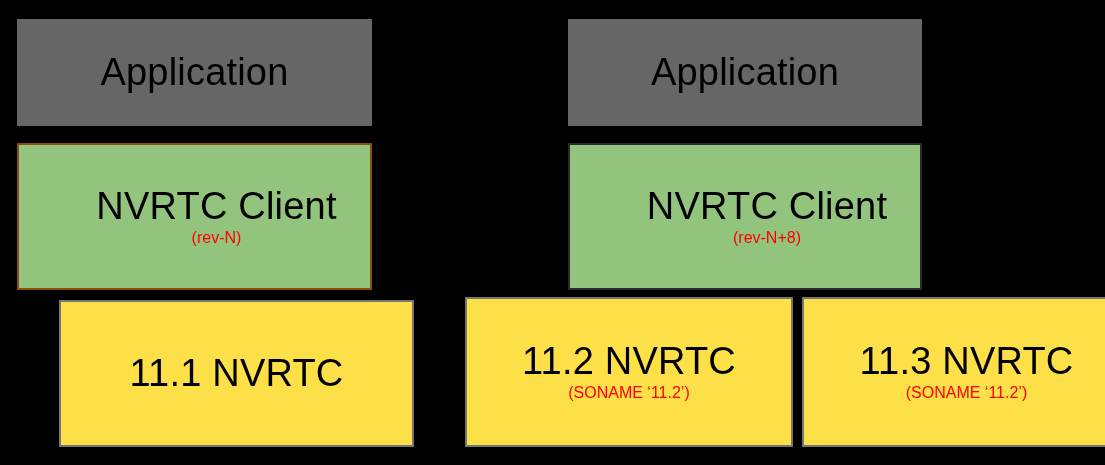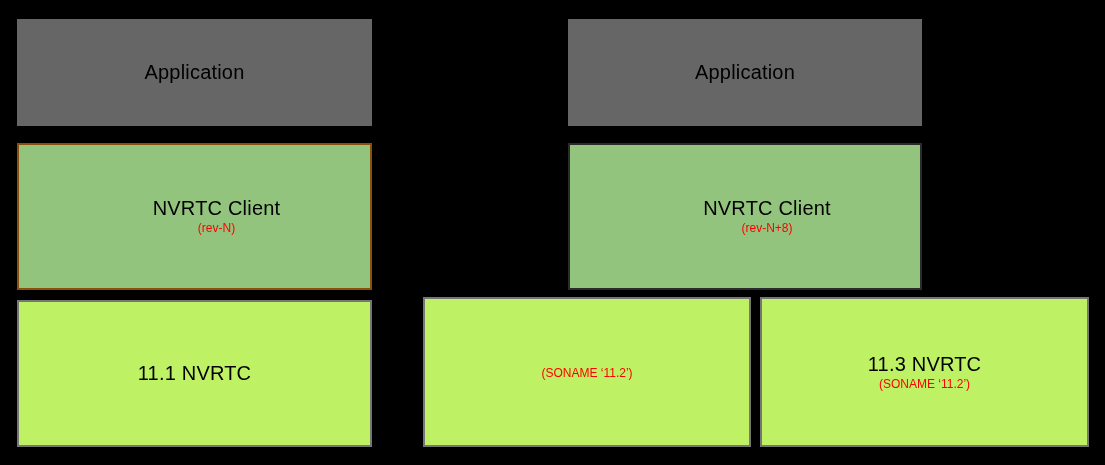--- a/index.html
+++ b/index.html
@@ -22,27 +22,27 @@
     box-sizing: border-box;
     display: flex;
     flex-direction: column;
     align-items: center;
     justify-content: center;
     text-align: center;
     line-height: 1.05;
   }
   .box .title {
     color: #000000;
-    font-size: 20px;
+    font-size: 38px;
     letter-spacing: 0.2px;
     white-space: nowrap;
   }
   .box .subtitle {
     color: #ff0000;
-    font-size: 12px;
+    font-size: 16px;
     margin-top: 3px;
     white-space: nowrap;
   }
   
   .app-box {
     background: #666666;
     border: 1px solid #666666;
   }
   
   .client-box {
@@ -50,22 +50,23 @@
     padding-left: 44px;
   }
   .client-box.border-brown {
     border: 2px solid #8a4f09;
   }
   .client-box.border-dark {
     border: 2px solid #2b2b2b;
   }
   
   .lib-box {
-    background: #bef264;
+    background: #fde047;
     border: 2px solid #767676;
+    margin-left: 42px;
   }
 
   
   #app-left      { left: 17px;  top: 19px;  width: 355px; height: 107px; }
   #client-left   { left: 17px;  top: 143px; width: 355px; height: 147px; }
   #lib-left      { left: 17px;  top: 300px; width: 355px; height: 147px; }
 
   
   #app-right     { left: 568px; top: 19px;  width: 354px; height: 107px; }
   #client-right  { left: 568px; top: 143px; width: 354px; height: 147px; }
@@ -93,20 +94,21 @@
   <div class="box app-box" id="app-right">
     <span class="title">Application</span>
   </div>
 
   <div class="box client-box border-dark" id="client-right">
     <span class="title">NVRTC Client</span>
     <span class="subtitle">(rev-N+8)</span>
   </div>
 
   <div class="box lib-box" id="lib-mid">
+    <span class="title">11.2 NVRTC</span>
     <span class="subtitle">(SONAME ‘11.2’)</span>
   </div>
 
   <div class="box lib-box" id="lib-right">
     <span class="title">11.3 NVRTC</span>
     <span class="subtitle">(SONAME ‘11.2’)</span>
   </div>
 
 </div>
 

